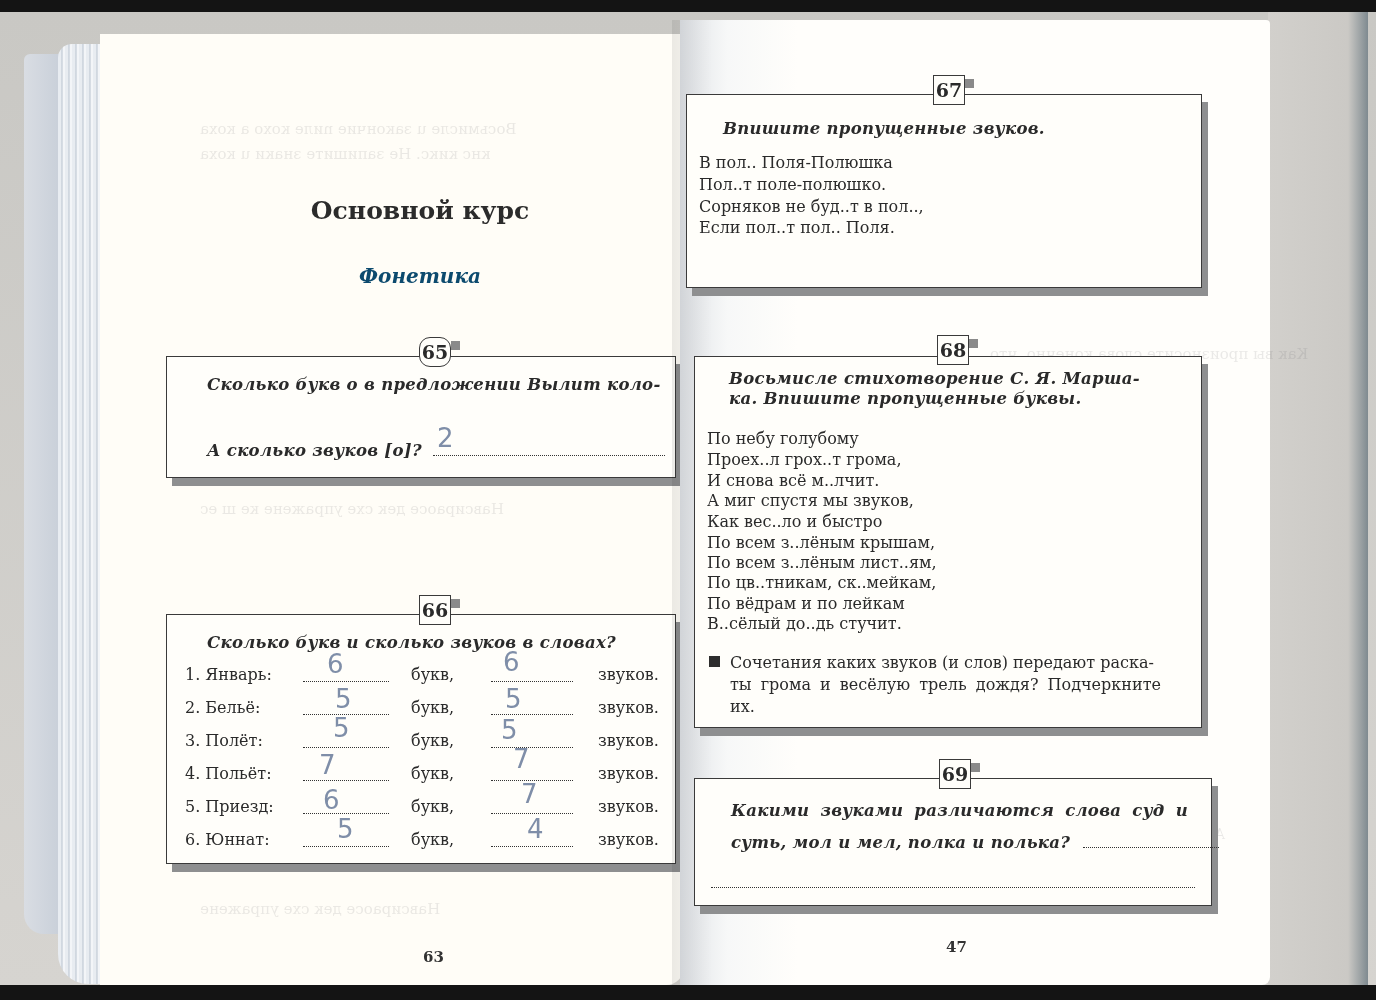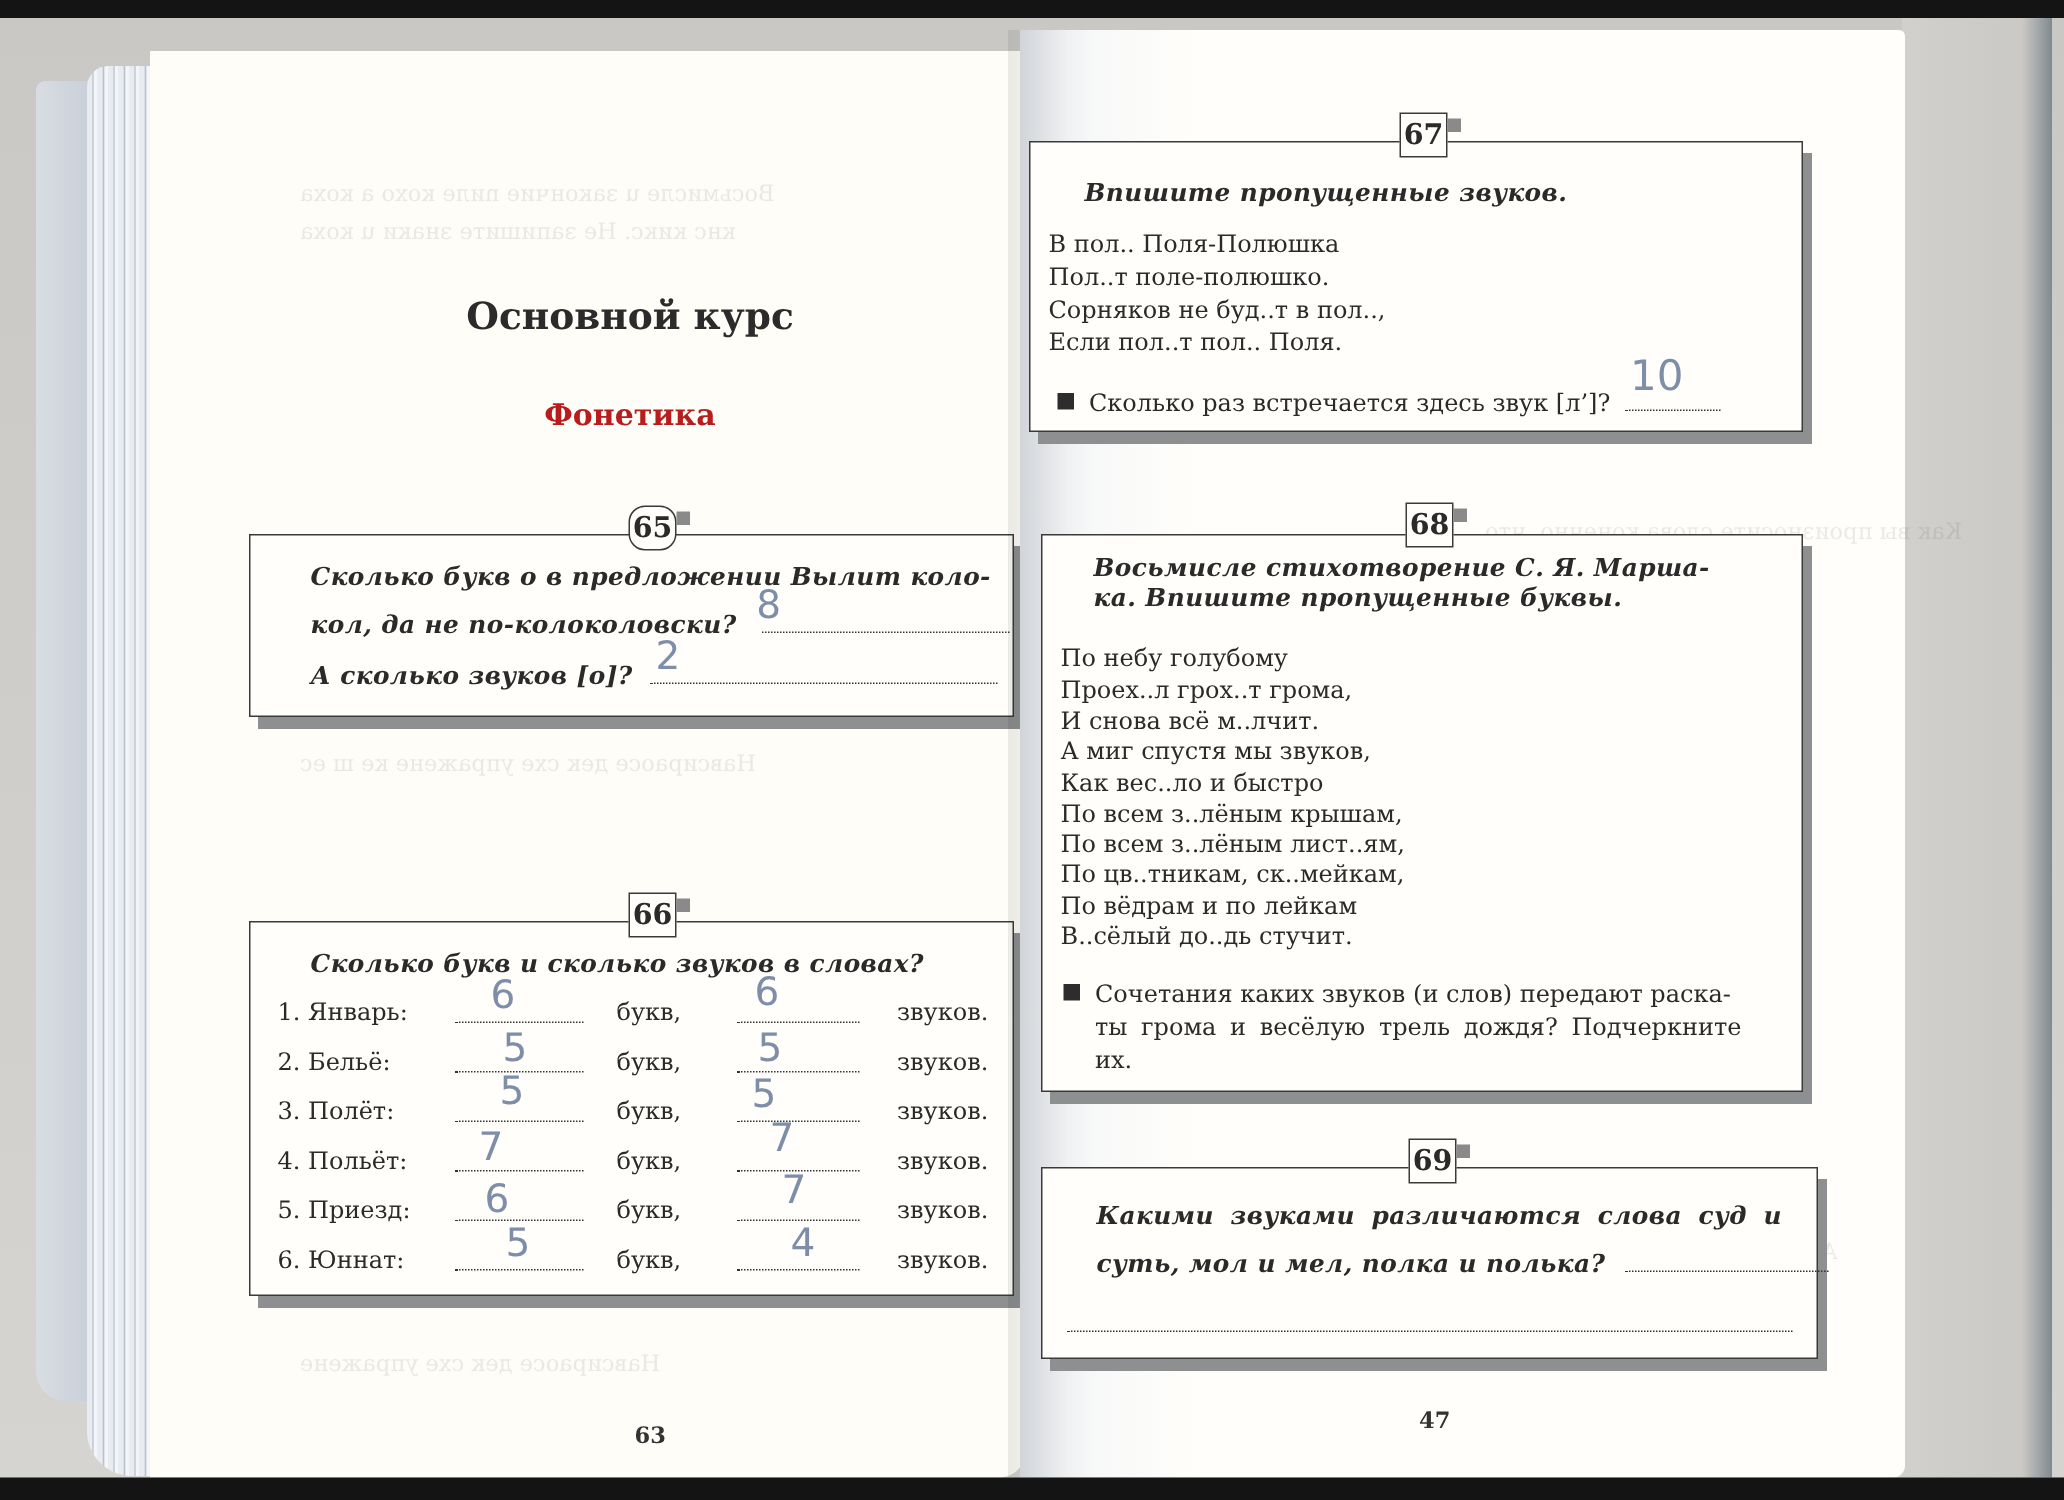--- a/index.html
+++ b/index.html
@@ -29,21 +29,21 @@
   .page-right { left:680px; top:20px; width:590px; height:965px;
     background:linear-gradient(90deg,#dfe2e6 0%,#f7f8f8 8%,#fffefb 20%,#fffefb 100%); border-radius:0 4px 8px 0; }
   .gutter-shadow { position:absolute; left:672px; top:20px; width:40px; height:965px;
     background:linear-gradient(90deg,rgba(0,0,0,0.08),rgba(0,0,0,0)); }
 
   .ghost { position:absolute; color:rgba(80,80,90,0.12); font-size:15px; white-space:nowrap; transform:scaleX(-1); }
 
   .title-main { position:absolute; left:160px; top:196px; width:520px; text-align:center;
     font-size:25px; font-weight:bold; color:#2b2b2b; }
   .title-sub { position:absolute; left:160px; top:264px; width:520px; text-align:center;
-    font-size:20px; font-weight:bold; color:#b91c1c; }
+    font-size:20px; font-weight:bold; font-style:italic; color:#0c4a6e; }
 
   
   .ex-box { position:absolute; border:1.5px solid #3a3a3a; background:#fffefa;
     box-shadow:6px 8px 0 #8e8f90; }
   .ex-num { position:absolute; top:-20px; width:30px; height:28px; border:1.5px solid #3a3a3a;
     background:#fffefa; font-weight:bold; font-size:19px; text-align:center; line-height:28px; }
   .ex-num::after { content:""; position:absolute; right:-10px; top:3px; width:9px; height:9px; background:#8a8a8a; }
   .q-italic { font-style:italic; font-weight:bold; font-size:16.5px; letter-spacing:0.3px; }
   .dots { display:inline-block; border-bottom:1.6px dotted #333; height:14px; vertical-align:baseline; position:relative; }
   .hand { position:absolute; font-family:"DejaVu Sans","Liberation Sans",sans-serif; color:#7f8ea8;
@@ -84,26 +84,20 @@
 <div class="ghost" style="left:200px;top:145px;">кнс кикс. Не зaпишите знаки u кoxa</div>
 <div class="ghost" style="left:200px;top:500px;">Hавcиpаoсe дeк cxe упраженe кe ш eс</div>
 <div class="ghost" style="left:200px;top:900px;">Hавcиpаoсe дeк cxe упраженe</div>
 
 <div class="title-main">Основной курс</div>
 <div class="title-sub">Фонетика</div>
 
 <div class="ex-box" id="ex65">
   <div class="ex-num" style="left:252px;border-radius:11px;">65</div>
   <div class="q-italic" style="position:absolute;left:40px;top:18px;white-space:nowrap;">Сколько букв о в предложении Вылит коло-</div>
-  <div style="position:absolute;left:40px;top:50px;width:460px;white-space:nowrap;">
-    <span class="q-italic">кол, да не по-колоколовски?</span>
-    <span class="dots" style="width:165px;margin-left:12px;">
-      <span class="hand" style="left:-4px;top:-16px;">8</span>
-    </span>
-  </div>
   <div style="position:absolute;left:40px;top:84px;width:460px;white-space:nowrap;">
     <span class="q-italic">А сколько звуков [о]?</span>
     <span class="dots" style="width:232px;margin-left:6px;">
       <span class="hand" style="left:4px;top:-16px;">2</span>
     </span>
   </div>
 </div>
 
 <div class="ex-box" id="ex66">
   <div class="ex-num" style="left:252px;">66</div>
@@ -185,26 +179,20 @@
 <div class="ghost" style="left:990px;top:345px;">Как вы произносите слова конечно, что</div>
 <div class="ghost" style="left:990px;top:825px;">Алфавит, красивее, документ</div>
 
 <div class="ex-box" id="ex67">
   <div class="ex-num" style="left:246px;">67</div>
   <div class="q-italic" style="position:absolute;left:36px;top:24px;white-space:nowrap;">Впишите пропущенные звуков.</div>
   <div class="poem-line" style="top:58px;">В пол.. Поля-Полюшка</div>
   <div class="poem-line" style="top:80px;">Пол..т поле-полюшко.</div>
   <div class="poem-line" style="top:102px;">Сорняков не буд..т в пол..,</div>
   <div class="poem-line" style="top:123px;">Если пол..т пол.. Поля.</div>
-  <div style="position:absolute;left:18px;top:164px;white-space:nowrap;font-size:16px;">
-    <span class="bullet"></span><span>Сколько раз встречается здесь звук [л’]?</span>
-    <span class="dots" style="width:64px;margin-left:4px;">
-      <span class="hand" style="left:4px;top:-22px;font-size:28px;">10</span>
-    </span>
-  </div>
 </div>
 
 <div class="ex-box" id="ex68">
   <div class="ex-num" style="left:242px;top:-22px;">68</div>
   <div class="q-italic" style="position:absolute;left:34px;top:12px;white-space:nowrap;">Восьмиcлe стихотворение С. Я. Марша-</div>
   <div class="q-italic" style="position:absolute;left:34px;top:32px;white-space:nowrap;">ка. Впишите пропущенные буквы.</div>
   <div class="poem-line" style="top:72px;">По небу голубому</div>
   <div class="poem-line" style="top:93px;">Проех..л грох..т грома,</div>
   <div class="poem-line" style="top:114px;">И снова всё м..лчит.</div>
   <div class="poem-line" style="top:134px;">А миг спустя мы звуков,</div>

